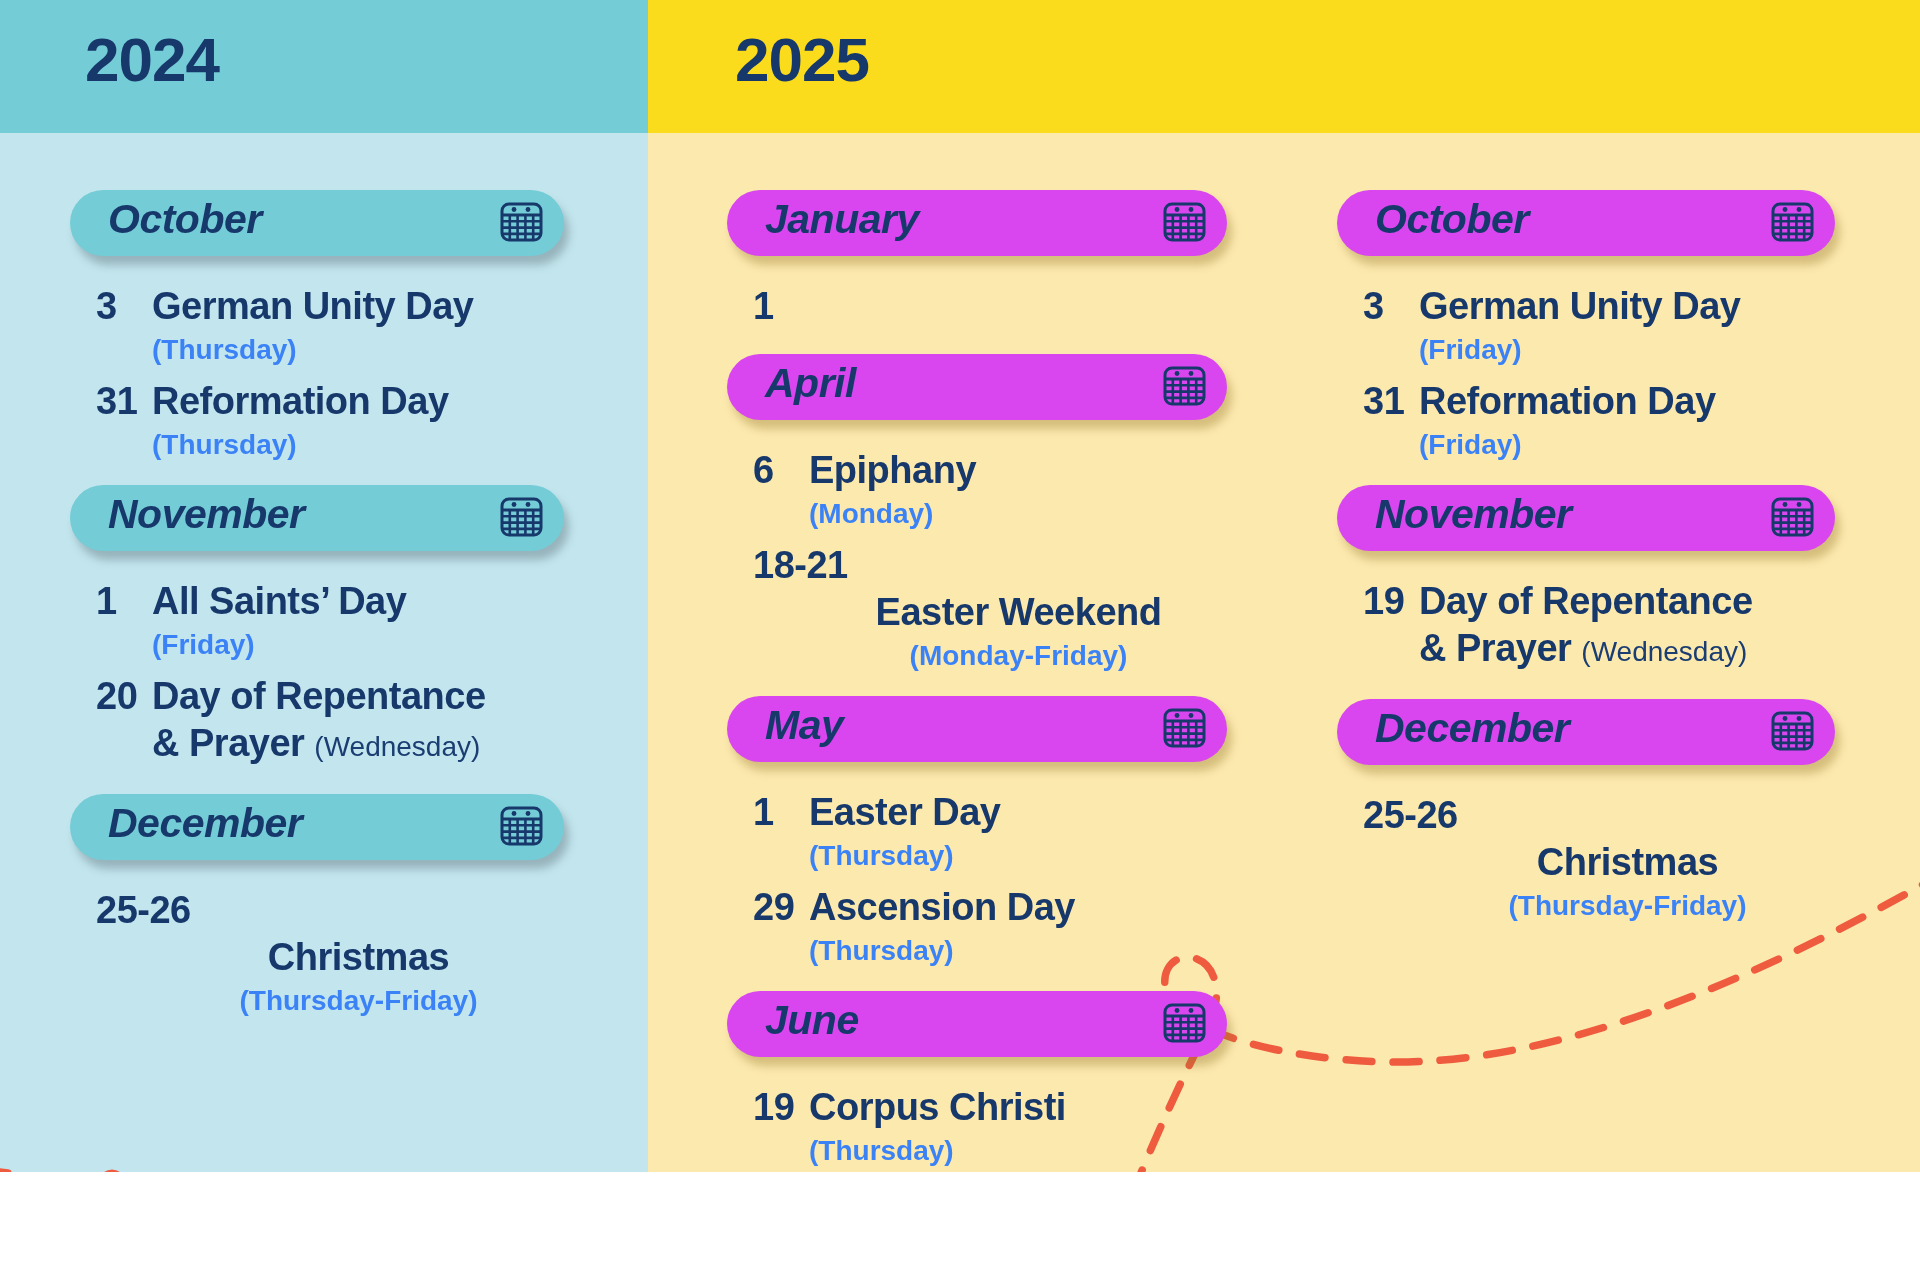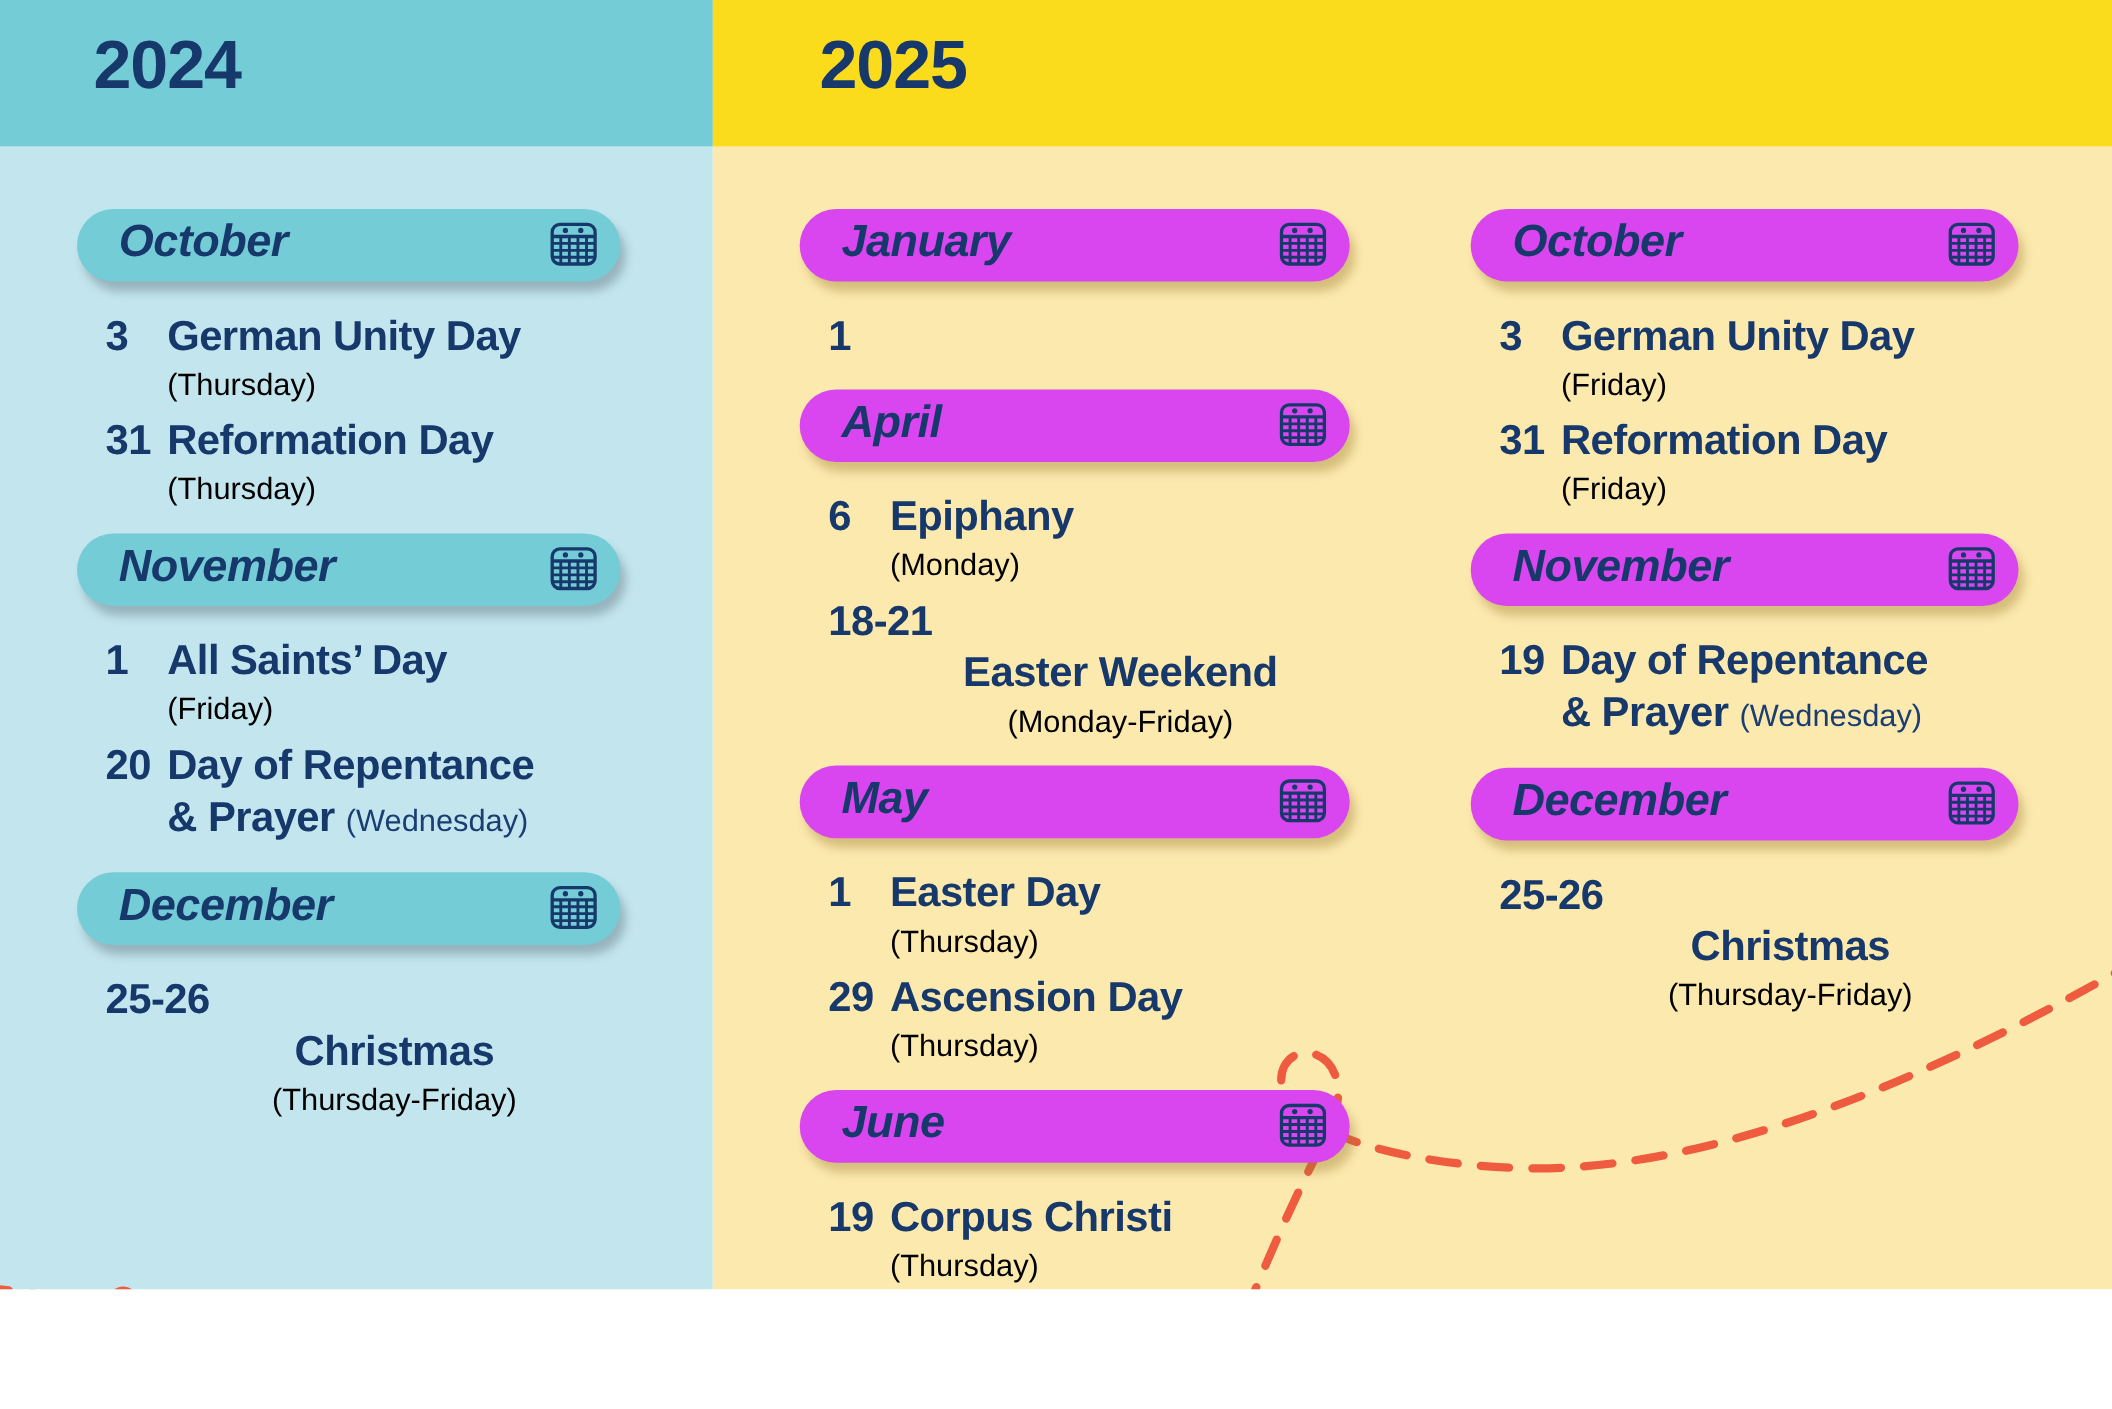--- a/index.html
+++ b/index.html
@@ -12,21 +12,21 @@
   .bg-2025{position:absolute;left:648px;top:0;width:1272px;height:1281px;background:#fce9ae;}
   .band-2024{position:absolute;left:0;top:0;width:648px;height:133px;background:#74ccd6;}
   .band-2025{position:absolute;left:648px;top:0;width:1272px;height:133px;background:#fbdc1c;}
   .deco-layer{position:absolute;left:0;top:0;width:1920px;height:1281px;z-index:1;pointer-events:none;}
   
   .year-title{
     position:absolute;top:24px;font-size:62px;font-weight:700;letter-spacing:-1px;
     color:#17386b;z-index:3;
   }
   .year-title.y2024{left:85px;}
-  .year-title.y2025{left:735px;margin-left:10px;}
+  .year-title.y2025{left:735px;}
   
   .col{position:absolute;top:190px;z-index:2;}
   .col-a{left:70px;width:494px;}
   .col-b{left:727px;width:500px;}
   .col-c{left:1337px;width:498px;}
   
   .pill{
     height:66px;border-radius:33px;display:flex;align-items:center;
     padding:0 20px 4px 38px;box-sizing:border-box;margin-bottom:27px;font-style:italic;
   }
@@ -39,21 +39,21 @@
   }
   .pill .cal{margin-left:auto;width:45px;height:45px;flex:0 0 45px;}
   
   .holiday{display:flex;padding-left:26px;margin-bottom:12px;}
   .holiday .num{
     flex:0 0 56px;width:56px;font-size:38px;font-weight:700;letter-spacing:-0.5px;
     line-height:47px;
   }
   .holiday .info{flex:1;}
   .hname{font-size:38px;font-weight:700;letter-spacing:-0.5px;line-height:47px;}
-  .wday{font-size:28px;font-weight:400;line-height:32px;margin-top:4px;color:#000000;}
+  .wday{font-size:28px;font-weight:700;line-height:32px;margin-top:4px;color:#3b82f6;}
   .wday-inline{font-size:28px;font-weight:400;color:#1b3e72;margin-left:10px;letter-spacing:0;}
   
   .holiday.stacked{display:block;}
   .holiday.stacked .num{width:auto;margin-bottom:0;}
   .holiday.stacked .info{margin-left:57px;text-align:center;}
 </style>
 </head>
 <body>
 
 <div class="canvas">

